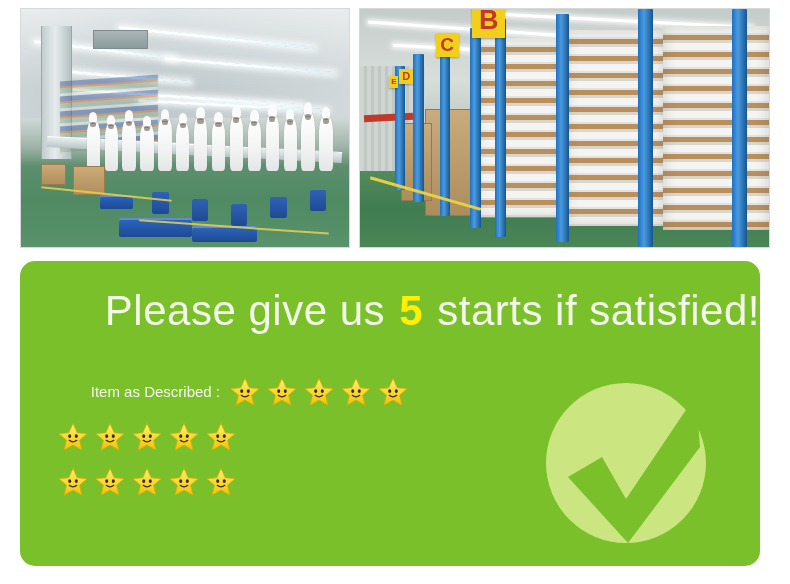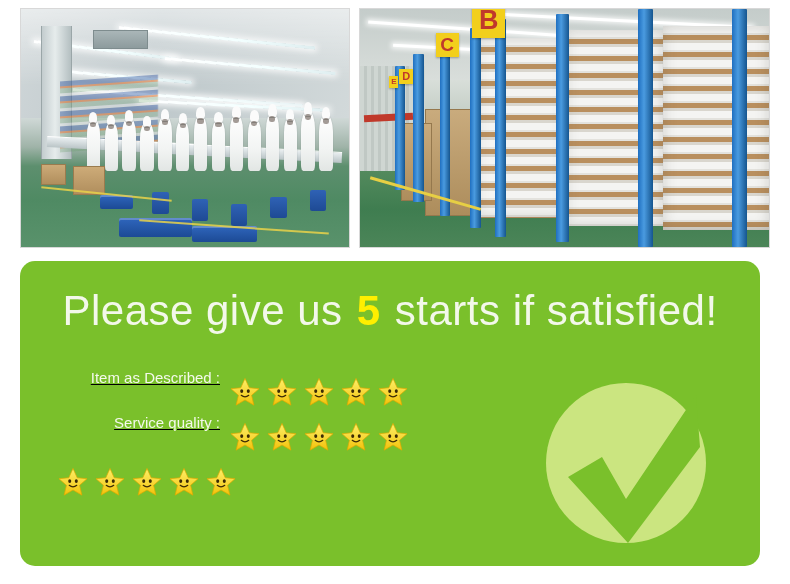--- a/index.html
+++ b/index.html
@@ -257,43 +257,43 @@
     top: 261px;
     width: 740px;
     height: 305px;
     background: #7ac02b;
     border-radius: 15px;
   }
   .headline {
     position: absolute;
     left: 0; right: 0;
     top: 26px;
-    text-align: center;
+    text-align: right;
     color: #f3f8ea;
     font-size: 42px;
     font-weight: normal;
     letter-spacing: .5px;
     white-space: nowrap;
   }
   .headline .five {
     color: #ffef00;
     font-weight: bold;
     padding: 0 2px;
   }
 
   .ratings {
     position: absolute;
     left: 38px;
     top: 108px;
     width: 430px;
   }
   .rating-row {
     display: flex;
+    align-items: center;
     height: 45px;
-    text-decoration: underline;
   }
   .rating-label {
     width: 162px;
     text-align: right;
     color: #f4f9ec;
     font-size: 15px;
     white-space: nowrap;
     padding-right: 10px;
   }
   .stars {
@@ -451,21 +451,20 @@
           <svg class="star-face" width="30" height="30" viewBox="0 0 64 64">
               <path d="M32 3 L41 23 L62 25 L46 39 L51 60 L32 49 L13 60 L18 39 L2 25 L23 23 Z" fill="url(#sg1)" stroke="#e0a800" stroke-width="1.5" stroke-linejoin="round"></path>
               <ellipse cx="25" cy="30" rx="3.3" ry="4" fill="#3a2a05"></ellipse>
               <ellipse cx="39" cy="30" rx="3.3" ry="4" fill="#3a2a05"></ellipse>
               <path d="M24 39 Q32 46 40 39" fill="none" stroke="#3a2a05" stroke-width="2.6" stroke-linecap="round"></path>
             </svg>
         </div>
       </div>
 
       <div class="rating-row">
-        <div class="rating-label">Service quality :</div>
         <div class="stars">
           <svg class="star-face" width="30" height="30" viewBox="0 0 64 64">
               <path d="M32 3 L41 23 L62 25 L46 39 L51 60 L32 49 L13 60 L18 39 L2 25 L23 23 Z" fill="url(#sg1)" stroke="#e0a800" stroke-width="1.5" stroke-linejoin="round"></path>
               <ellipse cx="25" cy="30" rx="3.3" ry="4" fill="#3a2a05"></ellipse>
               <ellipse cx="39" cy="30" rx="3.3" ry="4" fill="#3a2a05"></ellipse>
               <path d="M24 39 Q32 46 40 39" fill="none" stroke="#3a2a05" stroke-width="2.6" stroke-linecap="round"></path>
             </svg>
           <svg class="star-face" width="30" height="30" viewBox="0 0 64 64">
               <path d="M32 3 L41 23 L62 25 L46 39 L51 60 L32 49 L13 60 L18 39 L2 25 L23 23 Z" fill="url(#sg1)" stroke="#e0a800" stroke-width="1.5" stroke-linejoin="round"></path>
               <ellipse cx="25" cy="30" rx="3.3" ry="4" fill="#3a2a05"></ellipse>

